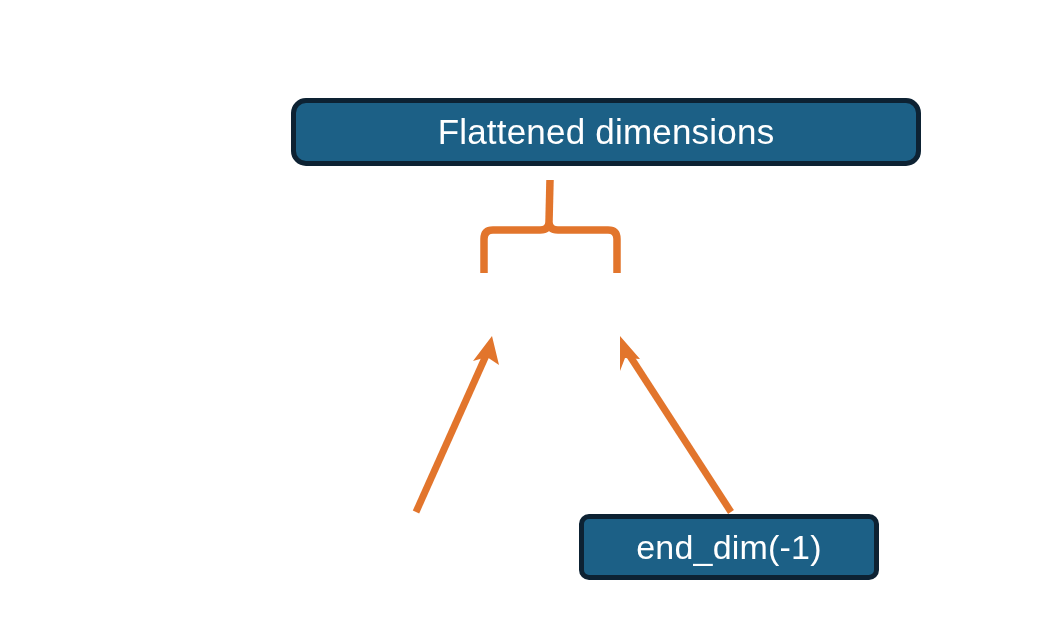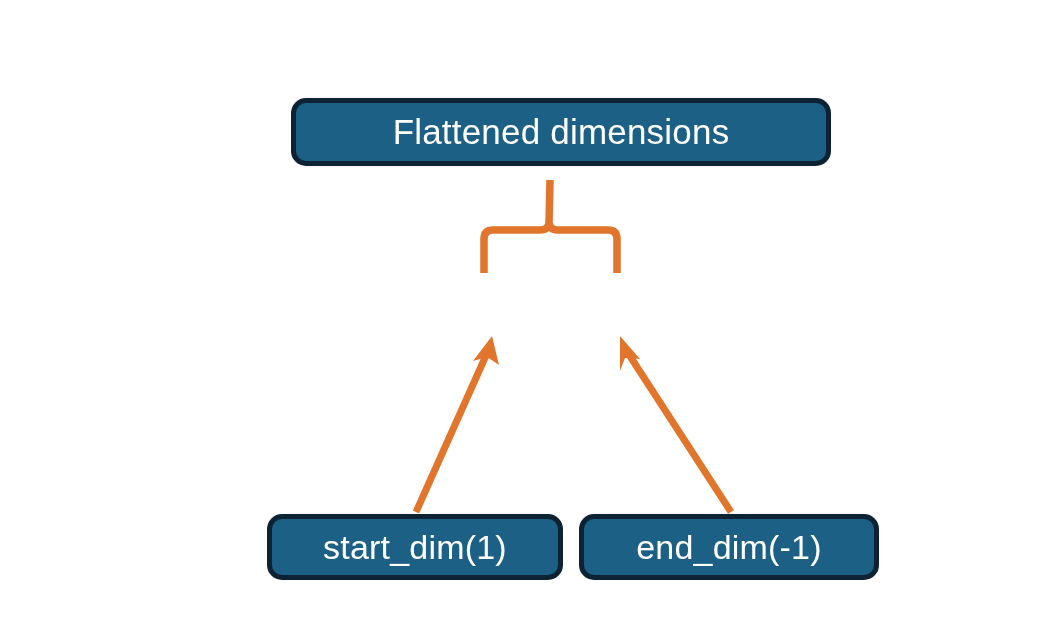--- a/index.html
+++ b/index.html
@@ -28,21 +28,21 @@
     justify-content: center;
     color: #ffffff;
     font-family: "Liberation Sans", sans-serif;
     font-weight: 400;
     letter-spacing: 0.2px;
     z-index: 2;
   }
   #node-flattened {
     left: 291px;
     top: 98px;
-    width: 540px;
+    width: 630px;
     height: 68px;
     font-size: 35px;
     border-radius: 15px;
     align-items: center;
   }
   #node-shape {
     left: 177px;
     top: 215px;
     width: 701px;
     height: 160px;
@@ -62,21 +62,21 @@
     height: 66px;
     font-size: 34px;
     border-radius: 15px;
   }
   #node-end {
     left: 579px;
     top: 514px;
     width: 300px;
     height: 66px;
     font-size: 34px;
-    border-radius: 15px;
+    border-radius: 10px;
   }
   #connectors {
     position: absolute;
     left: 0;
     top: 0;
     width: 1038px;
     height: 632px;
     z-index: 3;
     pointer-events: none;
   }
@@ -100,23 +100,20 @@
 </head>
 <body>
 
 <div id="canvas">
 
   <div class="node" id="node-flattened">
     <span class="node-label">Flattened dimensions</span>
   </div>
 
 
-  <div class="node" id="node-start">
-    <span class="node-label">start_dim(1)</span>
-  </div>
 
   <div class="node" id="node-end">
     <span class="node-label">end_dim(-1)</span>
   </div>
 
   <svg id="connectors" viewBox="0 0 1038 632">
 
     <path class="brace-path" d="M 484,273
              L 484,239
              Q 484,230 493,230

